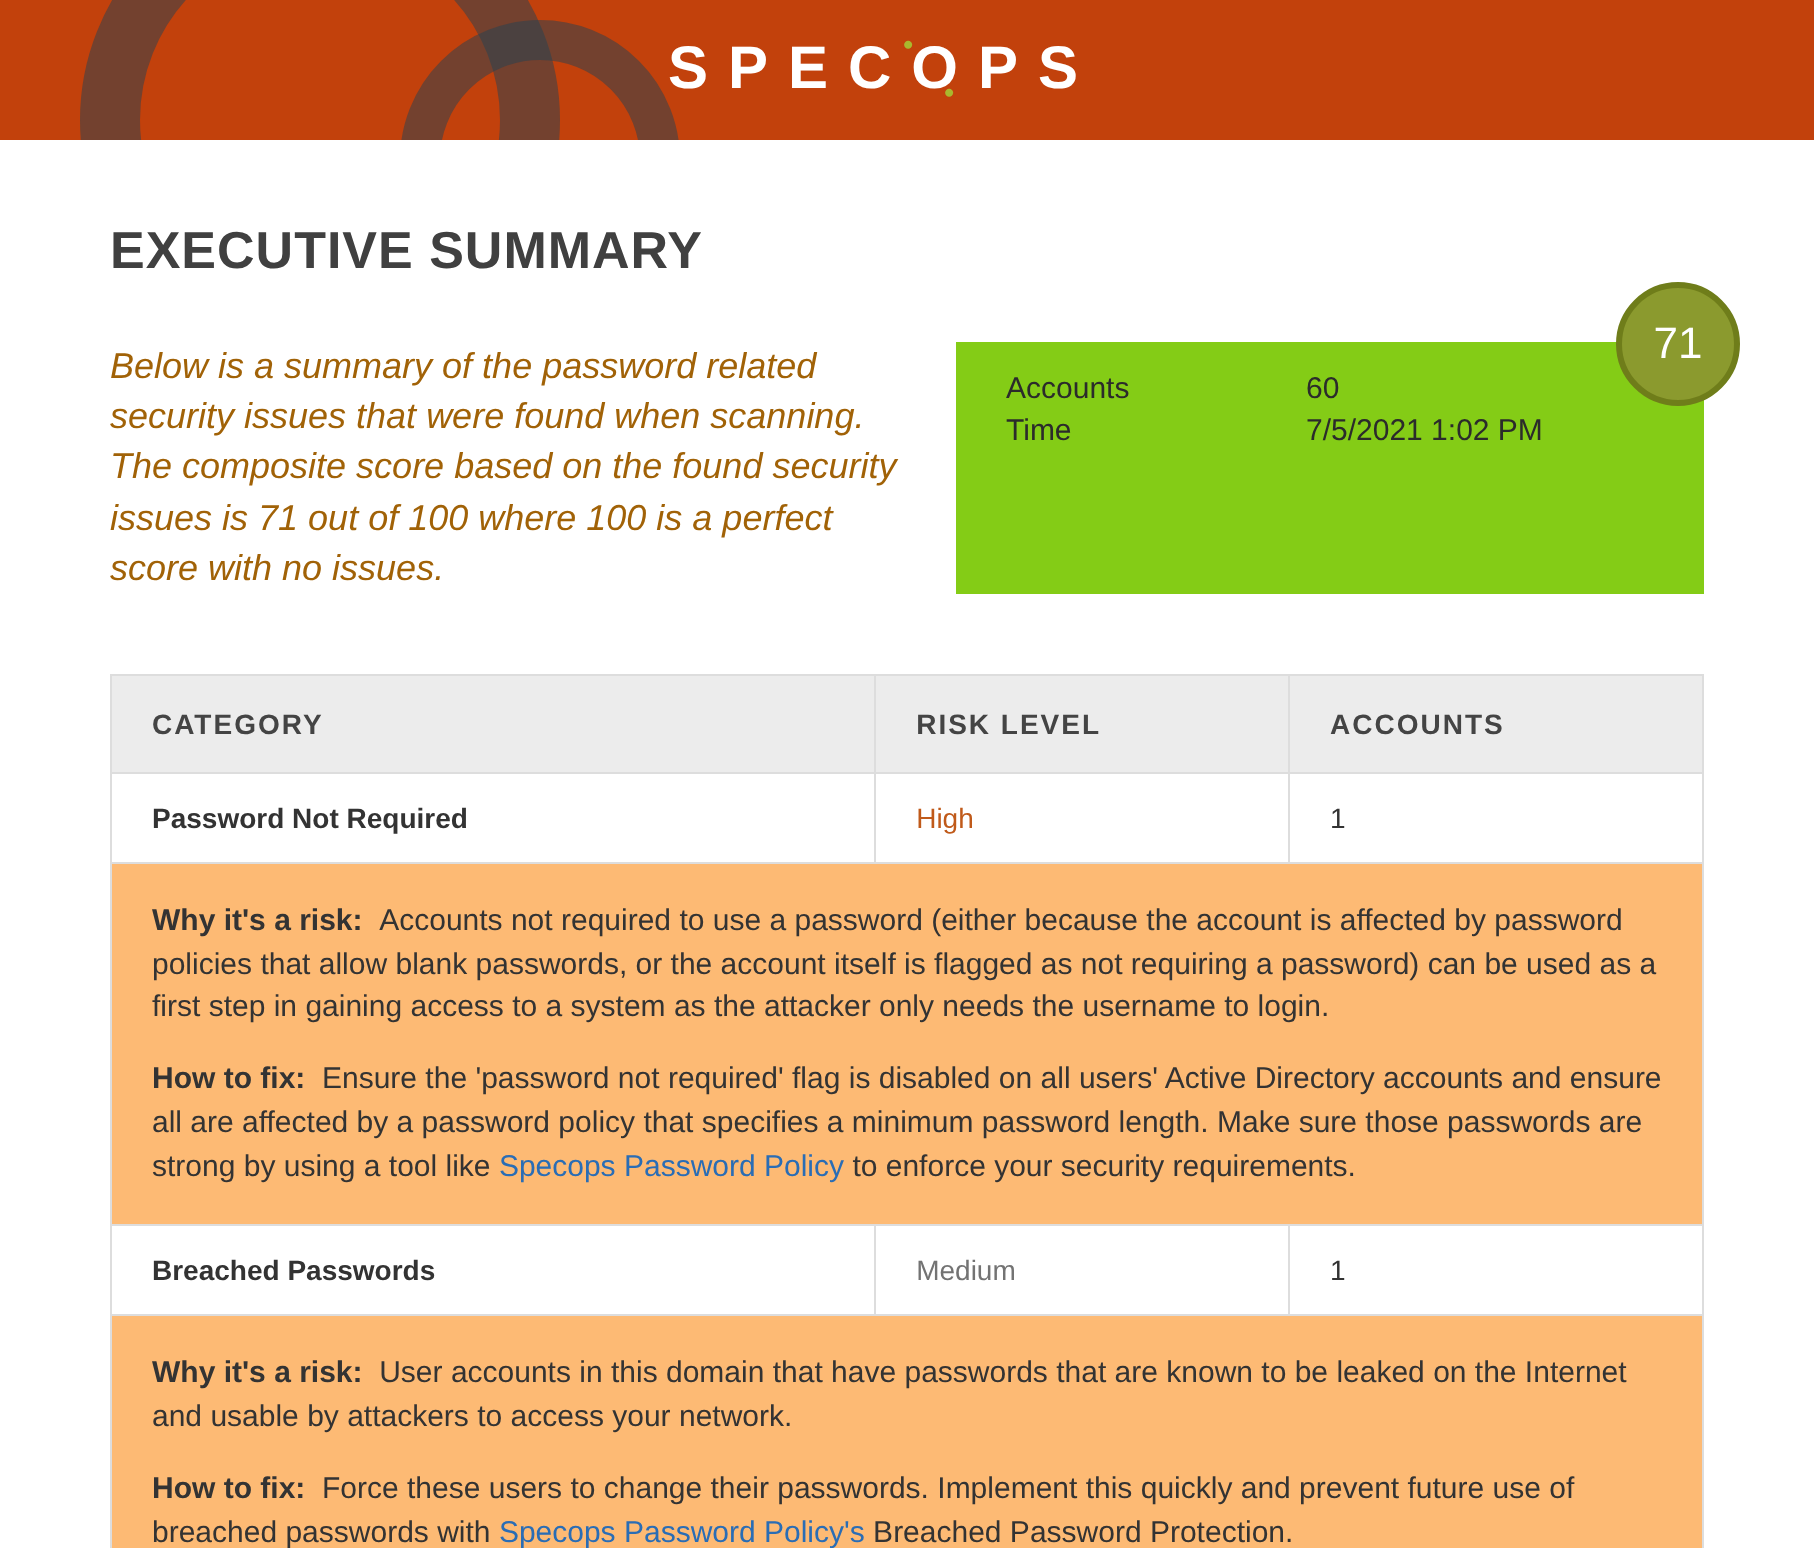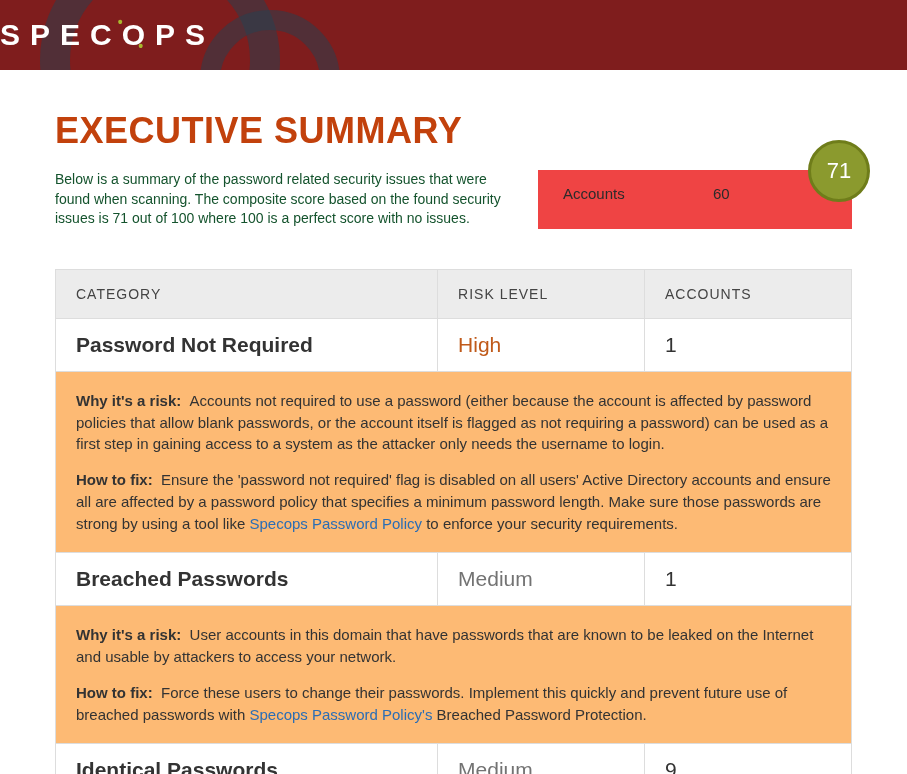--- a/index.html
+++ b/index.html
@@ -8,26 +8,26 @@
       box-sizing: border-box;
     }
     body {
       font-family: 'Segoe UI', Tahoma, Geneva, Verdana, sans-serif;
       background: #fff;
       width: 907px;
       color: #333;
     }
     .header-banner {
       height: 70px;
-      background: #7f1d1d;
+      background: #c2410c;
       position: relative;
       overflow: hidden;
       display: flex;
       align-items: center;
-      justify-content: flex-start;
+      justify-content: center;
       padding-right: 24px;
     }
     .header-banner::before {
       content: "";
       position: absolute;
       left: 40px;
       top: -60px;
       width: 180px;
       height: 180px;
       border: 30px solid #244251;
@@ -70,43 +70,44 @@
       position: absolute;
       color: #a9b82e;
       font-size: 14px;
       bottom: -2px;
       right: 2px;
     }
     .content {
       padding: 40px 55px 20px 55px;
     }
     .page-title {
-      font-size: 36px;
+      font-size: 26px;
       font-weight: 800;
-      color: #c2410c;
+      color: #404040;
       letter-spacing: 0.5px;
-      margin-bottom: 18px;
+      margin-bottom: 30px;
     }
     .top-row {
       display: flex;
       gap: 10px;
       position: relative;
       margin-bottom: 40px;
     }
     .intro-text {
       flex: 1;
-      font-size: 14px;
+      font-size: 18px;
       line-height: 1.4;
-      color: #14532d;
+      color: #a16207;
       padding-right: 10px;
+      font-style: italic;
     }
     .info-box {
-      background: #ef4444;
+      background: #84cc16;
       padding: 15px 25px 4px 25px;
-      width: 314px;
+      width: 374px;
       position: relative;
     }
     .info-row {
       display: flex;
       margin-bottom: 4px;
       font-size: 15px;
       color: #2b2b2b;
     }
     .info-label {
       width: 150px;
@@ -127,30 +128,30 @@
       border: 3px solid #6f7d1a;
     }
     table {
       width: 100%;
       border-collapse: collapse;
     }
     th {
       text-align: left;
       padding: 16px 20px;
       background: #ececec;
-      font-weight: 400;
+      font-weight: 700;
       font-size: 14px;
       letter-spacing: 1px;
       border: 1px solid #ddd;
       color: #444;
     }
     td {
       padding: 14px 20px;
       border: 1px solid #ddd;
-      font-size: 21px;
+      font-size: 14px;
     }
     .cat-name {
       font-weight: bold;
     }
     .risk-high {
       color: #c05a1a;
     }
     .risk-medium {
       color: #737373;
     }
@@ -188,20 +189,24 @@
 <div class="content">
   <h1 class="page-title">EXECUTIVE SUMMARY</h1>
 
   <div class="top-row">
     <div class="intro-text">Below is a summary of the password related security issues that were found when scanning. The composite score based on the found security issues is 71 out of 100 where 100 is a perfect score with no issues.</div>
     <div class="info-box">
       <div class="score-badge">71</div>
       <div class="info-row">
         <div class="info-label">Accounts</div>
         <div>60</div>
+      </div>
+      <div class="info-row">
+        <div class="info-label">Time</div>
+        <div>7/5/2021 1:02 PM</div>
       </div>
     </div>
   </div>
 
   <table>
     <thead>
       <tr>
         <th class="col-cat">CATEGORY</th>
         <th class="col-risk">RISK LEVEL</th>
         <th class="col-acc">ACCOUNTS</th>

